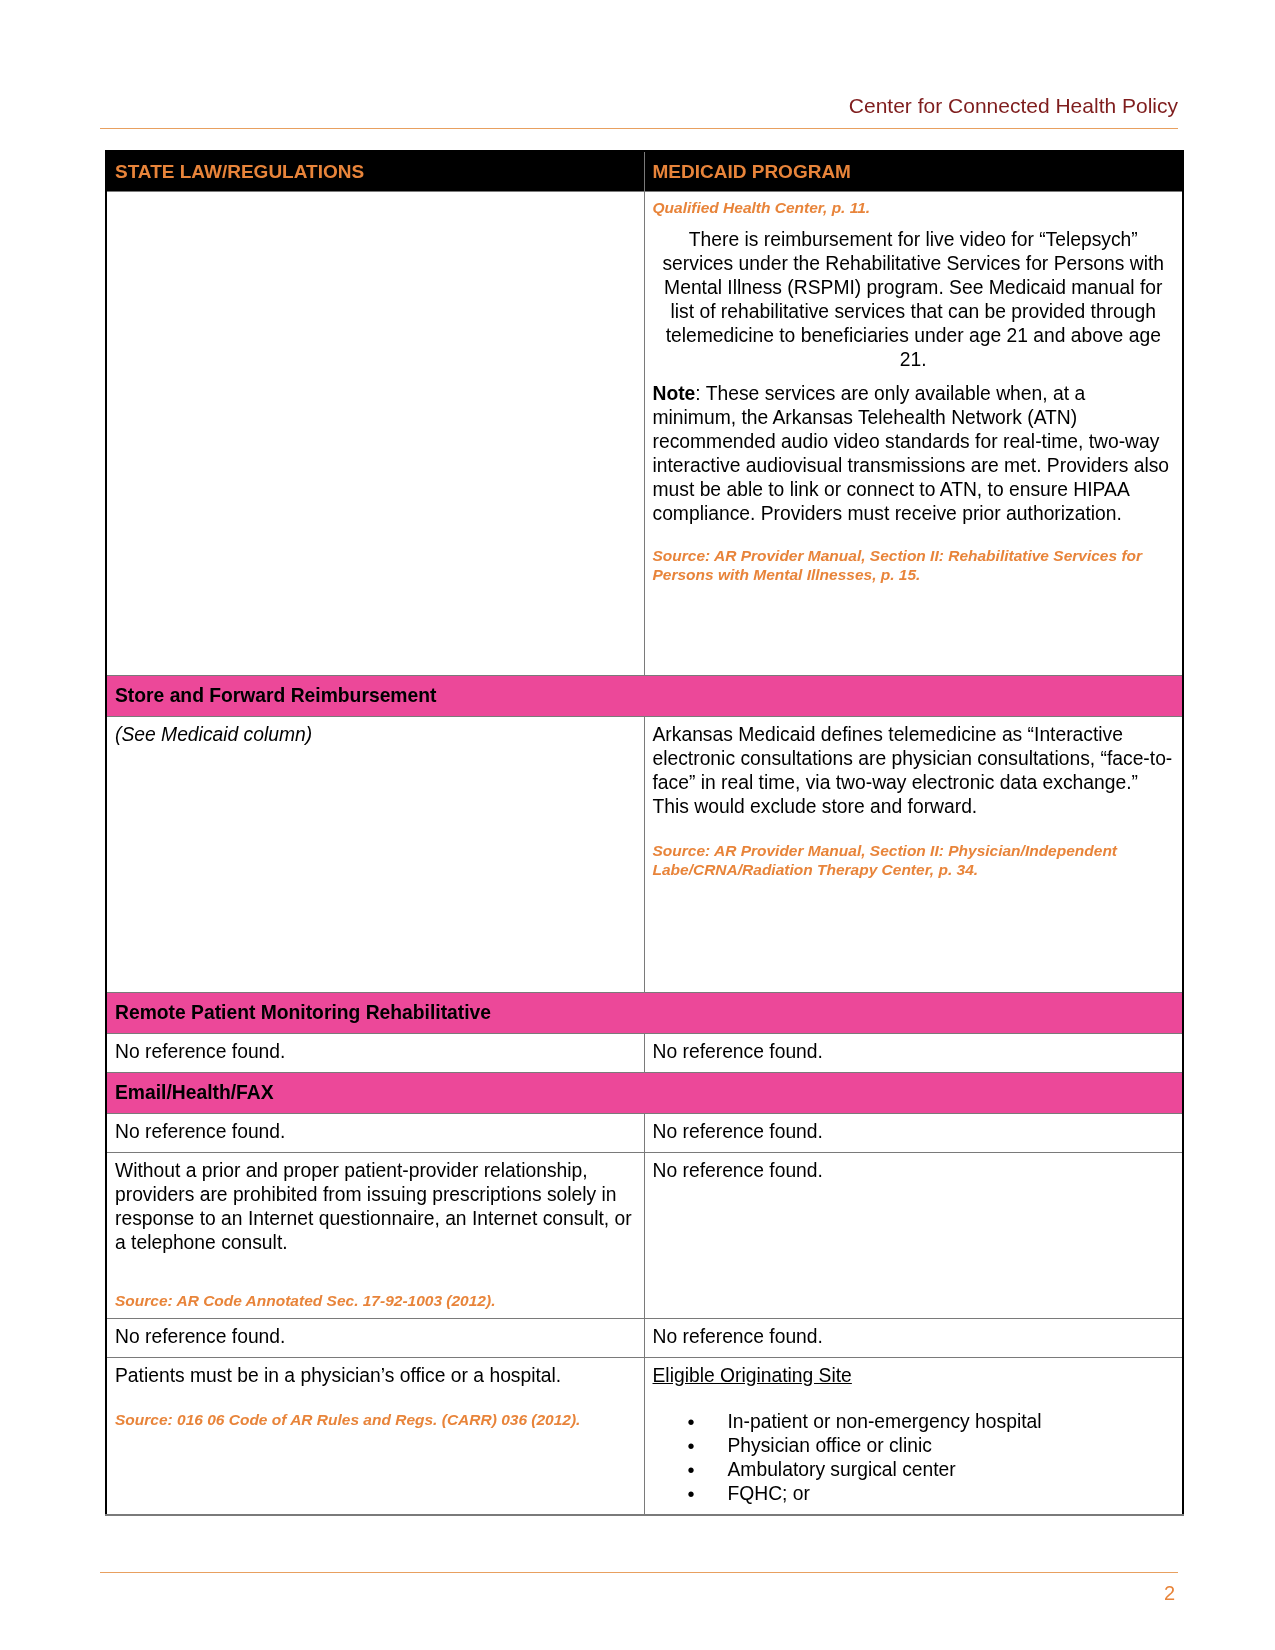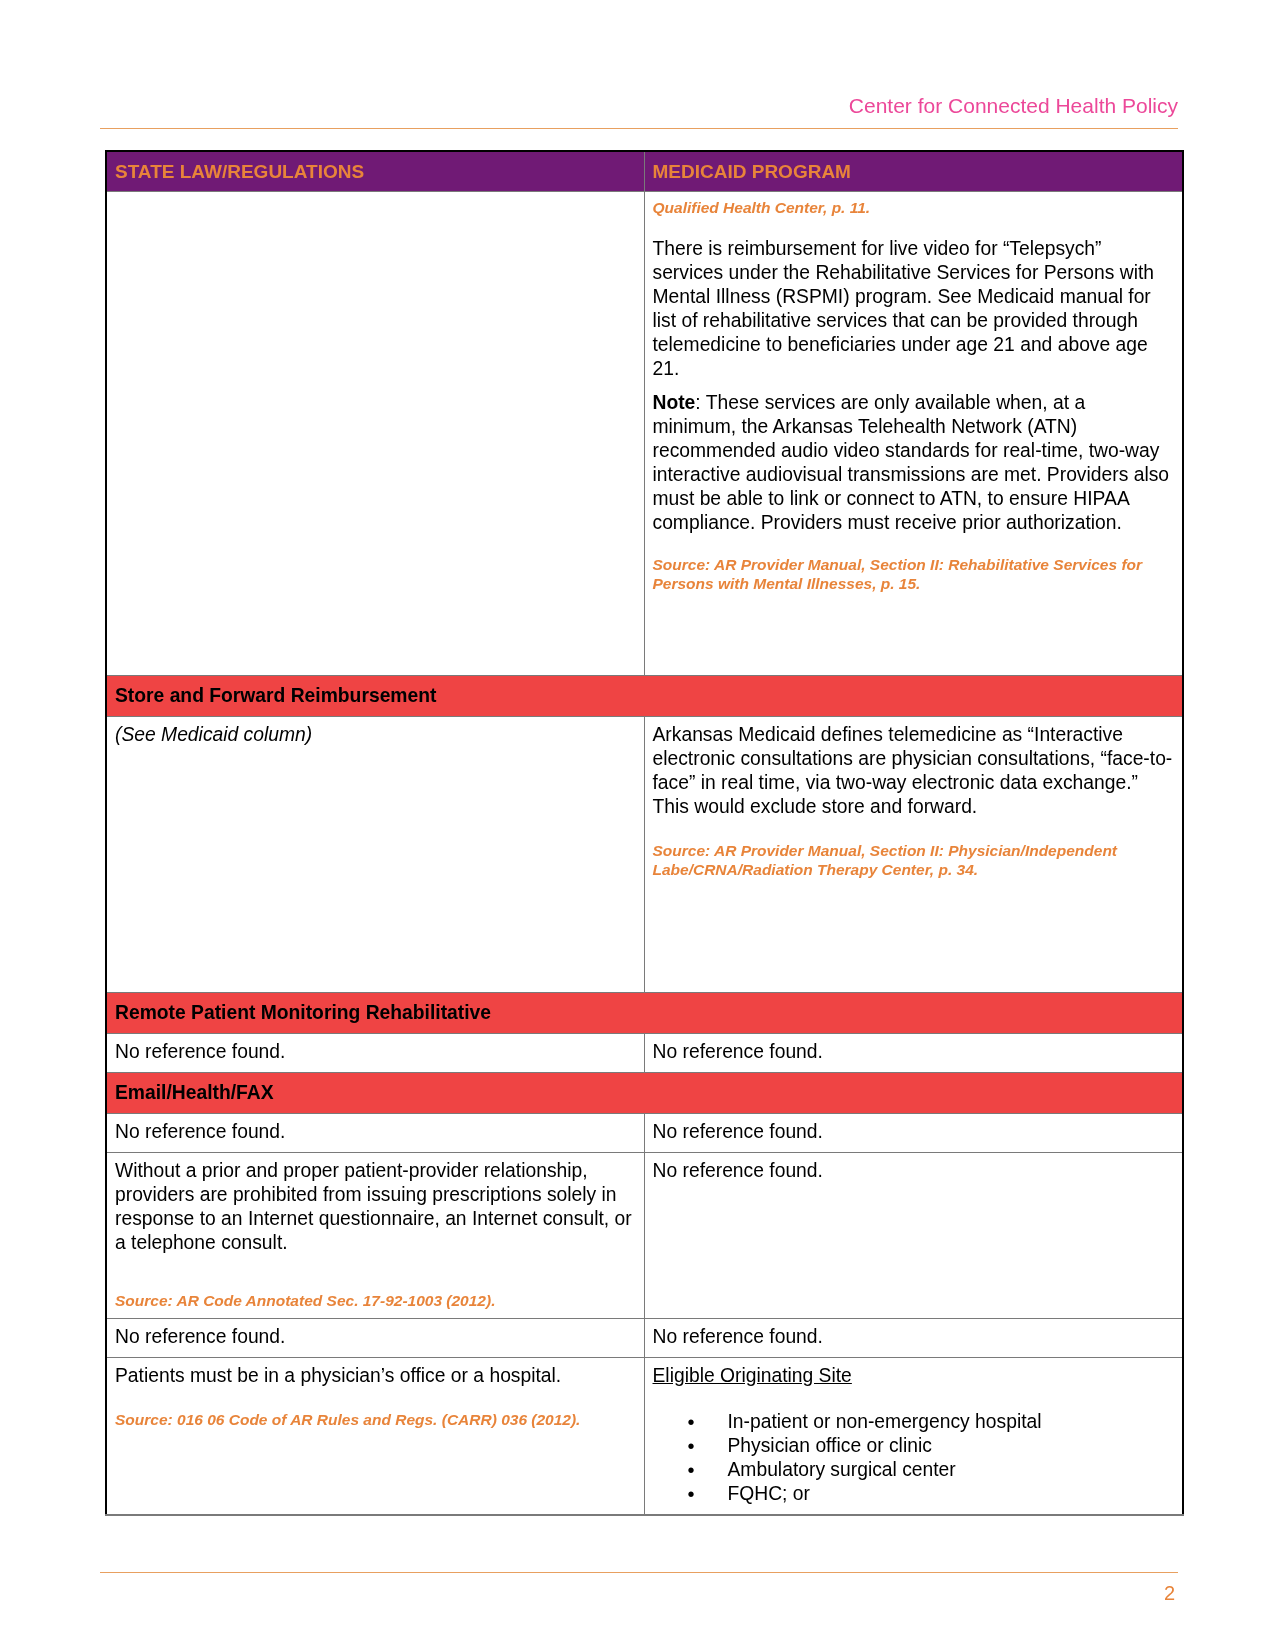--- a/index.html
+++ b/index.html
@@ -1,25 +1,25 @@
 <!DOCTYPE html>
 <html><head>
 <meta charset="utf-8">
 <style>
   html, body { margin:0; padding:0; background:#ffffff; }
   body { width:1275px; height:1650px; position:relative; font-family:"Liberation Sans", sans-serif; color:#000; overflow:hidden; }
-  .header-title { position:absolute; right:97px; top:94px; font-size:21px; color:#ec4899; }
+  .header-title { position:absolute; right:97px; top:94px; font-size:21px; color:#7f1d1d; }
   .header-rule { position:absolute; left:100px; width:1078px; top:128px; height:0; border-top:1.5px solid #e8a060; }
   .footer-rule { position:absolute; left:100px; width:1078px; top:1572px; height:0; border-top:1.5px solid #e8a060; }
   .page-num { position:absolute; right:100px; top:1582px; font-size:20px; color:#e8843a; }
 
   table.main { position:absolute; left:105px; top:150px; width:1077px; border-collapse:collapse; table-layout:fixed; font-size:19.3px; line-height:24px; }
   table.main td { border:1.5px solid #7a7a7a; vertical-align:top; padding:6px 8px 8px 8px; }
-  table.main tr.head td { background:#701a75; color:#e8843a; font-weight:bold; font-size:19px; padding:8px 8px 7px 8px; border-top:2px solid #000; }
-  table.main tr.section td { background:#ef4444; font-weight:bold; padding:8px 8px 8px 8px; }
+  table.main tr.head td { background:#000000; color:#e8843a; font-weight:bold; font-size:19px; padding:8px 8px 7px 8px; border-top:2px solid #000; }
+  table.main tr.section td { background:#ec4899; font-weight:bold; padding:8px 8px 8px 8px; }
   table.main td:first-child { border-left:2px solid #000; }
   table.main td:last-child { border-right:2px solid #000; }
   table.main tr:last-child td { border-bottom:2px solid #7a7a7a; }
   .src { color:#e8843a; font-style:italic; font-weight:bold; font-size:15.5px; line-height:19px; }
   p { margin:0; }
   .gap { margin-top:16px; }
   .gap2 { margin-top:10px; }
   .italic { font-style:italic; }
   .underline { text-decoration:underline; }
   ul.bullets { margin:22px 0 0 0; padding-left:0; list-style:none; }
@@ -40,21 +40,21 @@
   <tbody>
       <tr class="head">
     <td>STATE LAW/REGULATIONS</td>
     <td>MEDICAID PROGRAM</td>
   </tr>
 
   <tr style="height:484px;">
     <td></td>
     <td>
       <p class="src">Qualified Health Center, p. 11.</p>
-      <p class="gap" style="margin-top:20px;">There is reimbursement for live video for “Telepsych” services under the Rehabilitative Services for Persons with Mental Illness (RSPMI) program.  See Medicaid manual for list of rehabilitative services that can be provided through telemedicine to beneficiaries under age 21 and above age 21.</p>
+      <p class="gap" style="margin-top:11px;text-align:center;">There is reimbursement for live video for “Telepsych” services under the Rehabilitative Services for Persons with Mental Illness (RSPMI) program.  See Medicaid manual for list of rehabilitative services that can be provided through telemedicine to beneficiaries under age 21 and above age 21.</p>
       <p class="gap2"><b>Note</b><span>: These services are only available when, at a minimum, the Arkansas Telehealth Network (ATN) recommended audio video standards for real-time, two-way interactive audiovisual transmissions are met. Providers also must be able to link or connect to ATN, to ensure HIPAA compliance. Providers must receive prior authorization.</span></p>
       <p class="src" style="margin-top:20px;">Source: AR Provider Manual, Section II: Rehabilitative Services for Persons with Mental Illnesses, p. 15.</p>
     </td>
   </tr>
 
   <tr class="section">
     <td colspan="2">Store and Forward Reimbursement</td>
   </tr>
   <tr style="height:276px;">
     <td>

